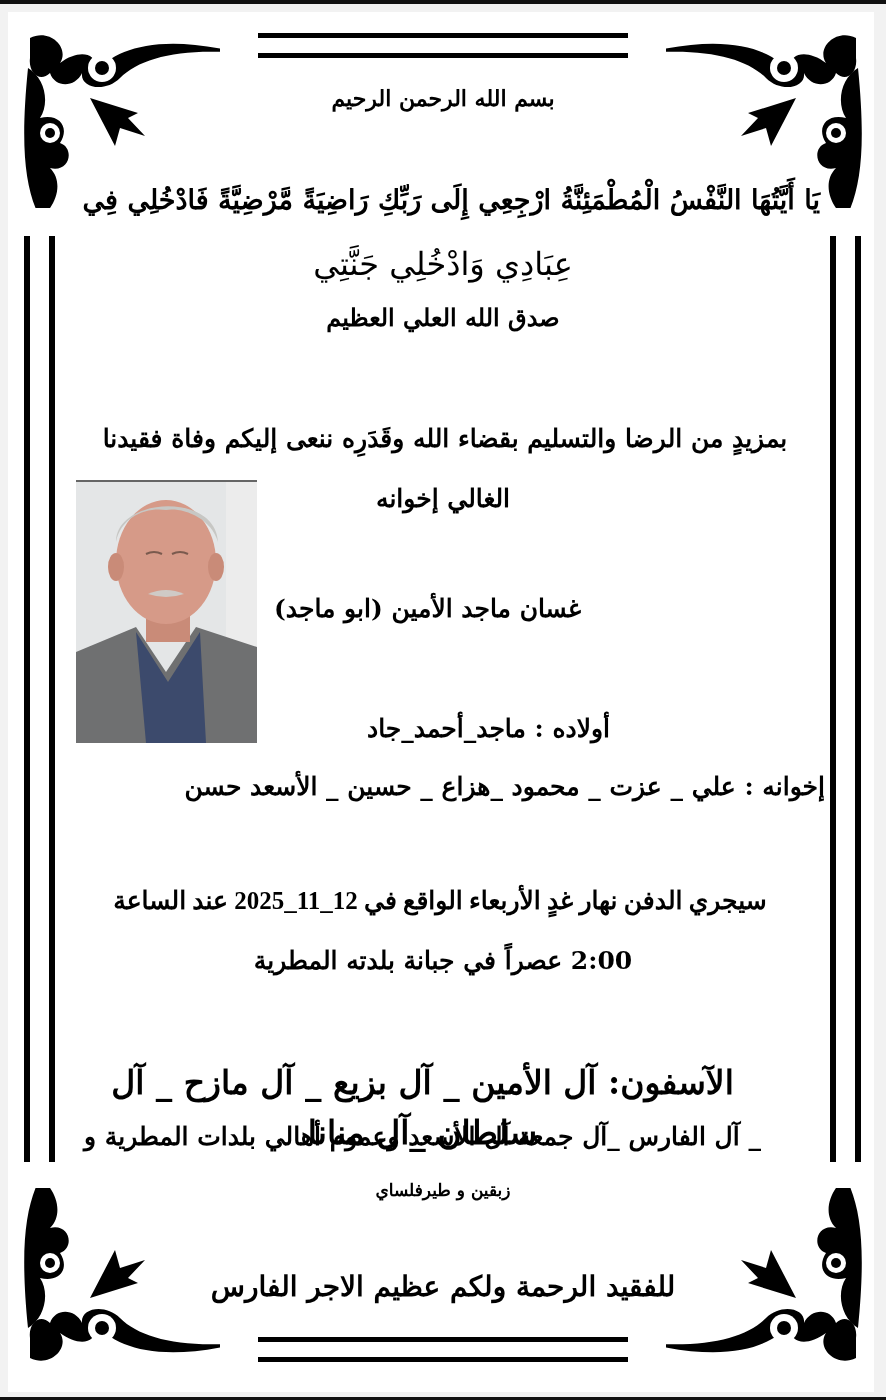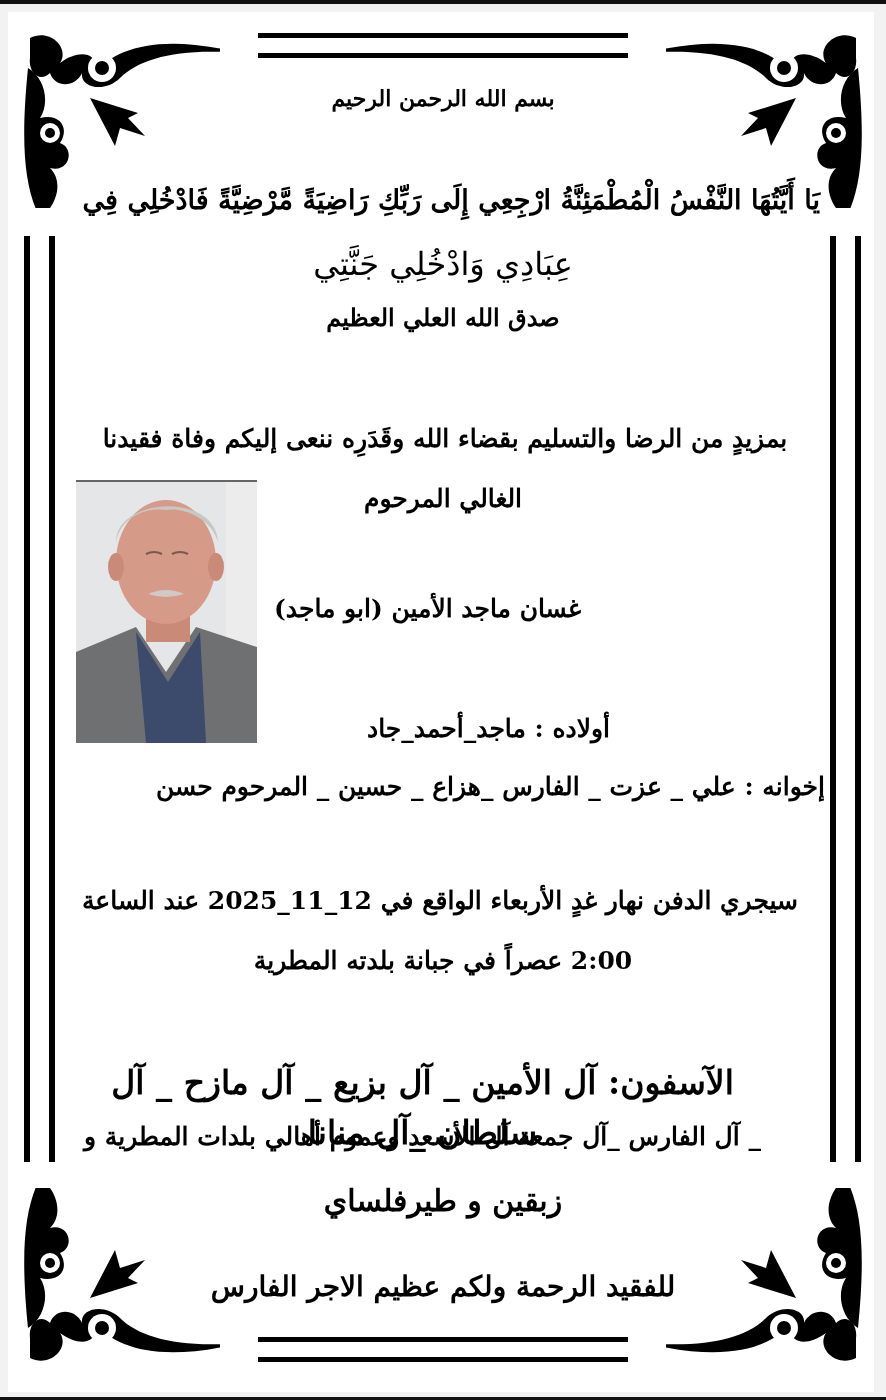--- a/index.html
+++ b/index.html
@@ -73,21 +73,21 @@
   </g>
 </svg>
 
 <div class="txt" style="left:250px; top:82px; width:386px; font-size:22px;">بسم الله الرحمن الرحيم</div>
 
 <div class="txt" style="left:60px; top:180px; width:760px; font-size:27px; font-weight:bold; text-align:right;">يَا أَيَّتُهَا النَّفْسُ الْمُطْمَئِنَّةُ ارْجِعِي إِلَى رَبِّكِ رَاضِيَةً مَّرْضِيَّةً فَادْخُلِي فِي</div>
 <div class="txt" style="left:200px; top:240px; width:486px; font-size:32px; font-weight:normal;">عِبَادِي وَادْخُلِي جَنَّتِي</div>
 <div class="txt" style="left:250px; top:300px; width:386px; font-size:24px;">صدق الله العلي العظيم</div>
 
 <div class="txt" style="left:70px; top:420px; width:750px; font-size:25px; text-align:center;">بمزيدٍ من الرضا والتسليم  بقضاء الله وقَدَرِه ننعى إليكم وفاة فقيدنا</div>
-<div class="txt" style="left:300px; top:480px; width:286px; font-size:25px;">الغالي المرحوم</div>
+<div class="txt" style="left:300px; top:480px; width:286px; font-size:25px;">الغالي إخوانه</div>
 
 <div class="photo" title="صورة الفقيد">
   <svg width="181" height="261" viewBox="0 0 181 261">
     <rect width="181" height="261" fill="#e4e6e7"></rect>
     <rect x="150" y="0" width="31" height="261" fill="#ececec"></rect>
     <path d="M0 170 L60 145 L90 190 L120 145 L181 165 L181 261 L0 261 Z" fill="#6f7071"></path>
     <path d="M60 150 L92 200 L124 150 L130 261 L70 261 Z" fill="#3c4a6c"></path>
     <rect x="70" y="120" width="44" height="40" fill="#c98b78"></rect>
     <ellipse cx="90" cy="80" rx="50" ry="62" fill="#d69a88"></ellipse>
     <path d="M40 60 C40 15 140 10 142 60 C135 35 105 25 90 28 C70 25 45 35 40 60 Z" fill="#c7c7c4"></path>
@@ -95,24 +95,24 @@
     <ellipse cx="140" cy="85" rx="8" ry="14" fill="#c98b78"></ellipse>
     <path d="M70 72 Q78 68 86 72" stroke="#7a5a4e" stroke-width="2" fill="none"></path>
     <path d="M96 72 Q104 68 112 72" stroke="#7a5a4e" stroke-width="2" fill="none"></path>
     <path d="M72 112 Q90 104 108 112 Q90 118 72 112 Z" fill="#cfcac6"></path>
   </svg>
 </div>
 
 <div class="txt" style="left:255px; top:590px; width:345px; font-size:25px;">غسان ماجد الأمين (ابو ماجد)</div>
 
 <div class="txt" style="left:300px; top:710px; width:310px; font-size:25px; text-align:right;">أولاده :  ماجد_أحمد_جاد</div>
-<div class="txt" style="left:140px; top:768px; width:685px; font-size:25px; text-align:right;">إخوانه : علي _ عزت _ الفارس _هزاع _ حسين _ المرحوم حسن</div>
+<div class="txt" style="left:140px; top:768px; width:685px; font-size:25px; text-align:right;">إخوانه : علي _ عزت _ محمود _هزاع _ حسين _ الأسعد حسن</div>
 
-<div class="txt" style="left:55px; top:882px; width:770px; font-size:25px;">سيجري الدفن نهار غدٍ الأربعاء الواقع في 12_11_2025 عند الساعة</div>
+<div class="txt" style="left:55px; top:882px; width:770px; font-size:25px;font-family:Liberation Serif, serif;">سيجري الدفن نهار غدٍ الأربعاء الواقع في 12_11_2025 عند الساعة</div>
 <div class="txt" style="left:200px; top:942px; width:486px; font-size:25px;">2:00 عصراً في جبانة بلدته المطرية</div>
 
 <div class="txt" style="left:60px; top:1058px; width:725px; font-size:33px;">الآسفون:  آل الأمين _ آل بزيع _ آل مازح _ آل سلطان _آل منانا</div>
 <div class="txt" style="left:60px; top:1118px; width:725px; font-size:25px;">_ آل الفارس _آل جمعة آل الأسعد وعموم أهالي بلدات المطرية و</div>
-<div class="txt" style="left:250px; top:1178px; width:386px; font-size:30px;">زبقين و طيرفلساي</div>
+<div class="txt" style="left:250px; top:1178px; width:386px; font-size:17px;">زبقين و طيرفلساي</div>
 
 <div class="txt" style="left:150px; top:1266px; width:586px; font-size:28px;">للفقيد الرحمة ولكم عظيم الاجر الفارس</div>
 
 <div class="bottombar"></div>
 
 </body></html>

